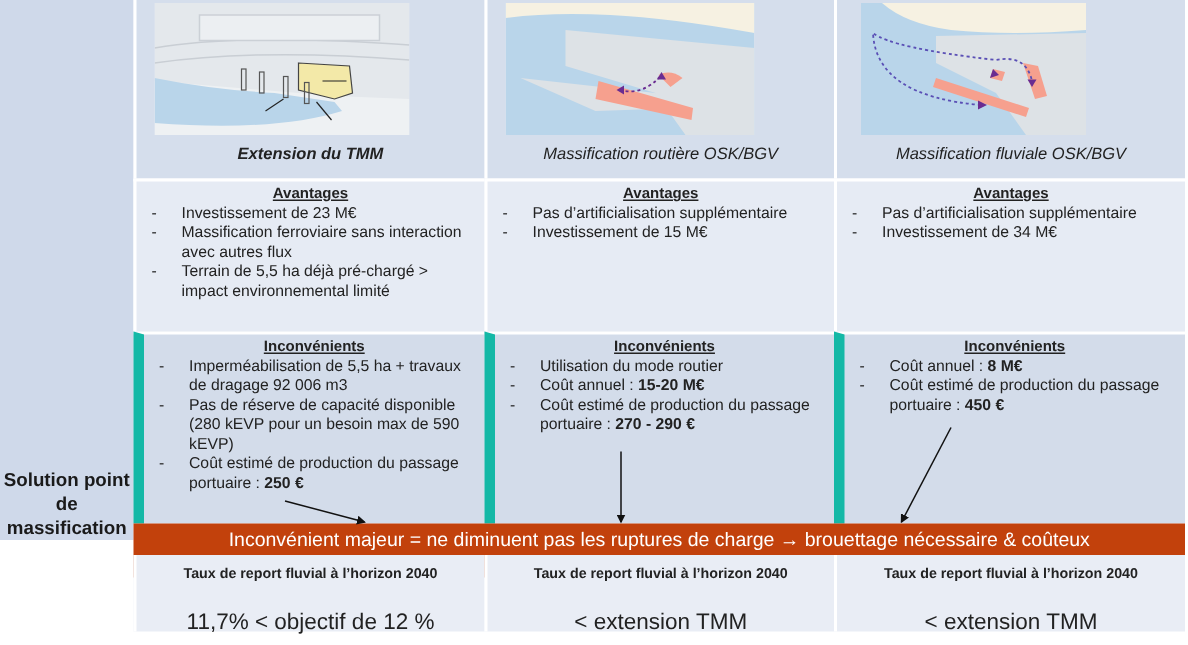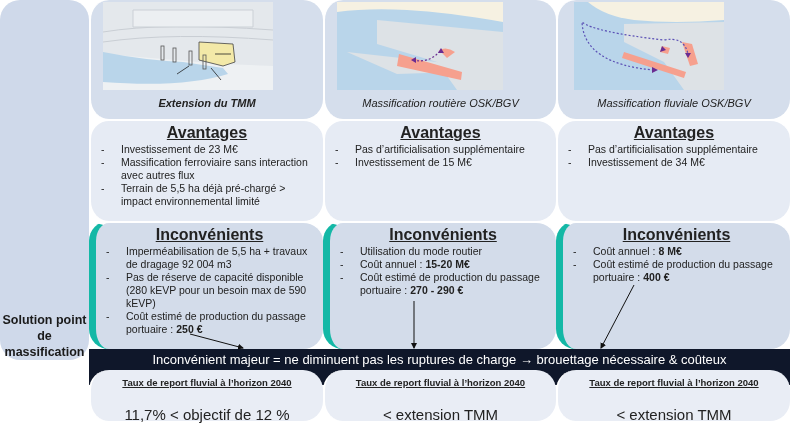--- a/index.html
+++ b/index.html
@@ -2,21 +2,21 @@
 <html><head>
   <meta charset="utf-8">
   <style>
     * { box-sizing: border-box; margin: 0; padding: 0; }
     html, body { width: 792px; height: 430px; background: #ffffff; overflow: hidden; }
     body { font-family: "Liberation Sans", "DejaVu Sans", sans-serif; color: #222; position: relative; }
 
     .grid {
       position: absolute; left: 0; top: 0; width: 790px; height: 422px;
     }
-    .cell { position: absolute; border-radius: 20px; }
+    .cell { position: absolute; }
     .label-col {
       left: 0; top: 0; width: 89px; height: 360px;
       background: #cfd9ea;
       display: flex; align-items: flex-end; justify-content: center;
     }
     .label-col .label {
       font-weight: bold; font-size: 12.5px; line-height: 16px; text-align: center; color: #1a1a1a;
       margin-top: -10px;
     }
 
@@ -37,39 +37,39 @@
     .map {
       position: absolute; top: 2px; height: 88px; background: #dfe6ee; overflow: hidden;
     }
     .caption {
       position: absolute; left: 0; right: 0; top: 97px; text-align: center;
       font-style: italic; font-size: 11px; color: #222;
     }
     .caption.bold { font-weight: bold; }
 
     .sec-title {
-      text-align: center; font-weight: bold; text-decoration: underline; font-size: 16px;
+      text-align: center; font-weight: bold; text-decoration: underline; font-size: 10px;
       margin-top: 3px; margin-bottom: 1px;
     }
     ul.items { list-style: none; padding: 0 6px 0 8px; }
     ul.items li {
       position: relative; padding-left: 22px; font-size: 10.5px; line-height: 13px; margin-bottom: 0;
     }
     ul.items li::before {
       content: "-"; position: absolute; left: 2px; top: 0;
     }
     b.em { font-weight: bold; }
 
     .banner {
       position: absolute; left: 89px; top: 349px; width: 701px; height: 36px;
-      background: #0f172a; color: #ffffff;
+      background: #c2410c; color: #ffffff;
       font-size: 13px; text-align: center; line-height: 21px; white-space: nowrap;
     }
 
-    .bot-title { text-align: center; font-size: 9.5px; font-weight: bold; text-decoration: underline; margin-top: 7px; }
+    .bot-title { text-align: center; font-size: 9.5px; font-weight: bold; margin-top: 7px; }
     .bot-value { text-align: center; font-size: 15px; margin-top: 18px; }
 
     .arrows { position: absolute; left: 0; top: 0; width: 792px; height: 430px; pointer-events: none; }
   </style>
 </head>
 <body>
 
 <div class="grid">
 
   <div class="cell label-col">
@@ -154,38 +154,38 @@
     <div class="sec-title">Avantages</div>
     <ul class="items">
       <li>Pas d’artificialisation supplémentaire</li>
       <li>Investissement de 34 M€</li>
     </ul>
   </div>
 
   <div class="cell inc-cell col1 row-inc">
     <div class="sec-title">Inconvénients</div>
     <ul class="items">
-      <li><span>Imperméabilisation de 5,5 ha + travaux de dragage 92 004 m3</span></li>
+      <li><span>Imperméabilisation de 5,5 ha + travaux de dragage 92 006 m3</span></li>
       <li><span>Pas de réserve de capacité disponible (280 kEVP pour un besoin max de 590 kEVP)</span></li>
       <li><span>Coût estimé de production du passage portuaire : </span><b class="em">250 €</b></li>
     </ul>
   </div>
   <div class="cell inc-cell col2 row-inc">
     <div class="sec-title">Inconvénients</div>
     <ul class="items">
       <li><span>Utilisation du mode routier</span></li>
       <li><span>Coût annuel : </span><b class="em">15-20 M€</b></li>
       <li><span>Coût estimé de production du passage portuaire : </span><b class="em">270 - 290 €</b></li>
     </ul>
   </div>
   <div class="cell inc-cell col3 row-inc">
     <div class="sec-title">Inconvénients</div>
     <ul class="items">
       <li><span>Coût annuel : </span><b class="em">8 M€</b></li>
-      <li><span>Coût estimé de production du passage portuaire : </span><b class="em">400 €</b></li>
+      <li><span>Coût estimé de production du passage portuaire : </span><b class="em">450 €</b></li>
     </ul>
   </div>
 
   <div class="banner">Inconvénient majeur = ne diminuent pas les ruptures de charge → brouettage nécessaire &amp; coûteux</div>
 
   <div class="cell bot-cell col1 row-bot">
     <div class="bot-title">Taux de report fluvial à l’horizon 2040</div>
     <div class="bot-value">11,7% &lt; objectif de 12 %</div>
   </div>
   <div class="cell bot-cell col2 row-bot">

